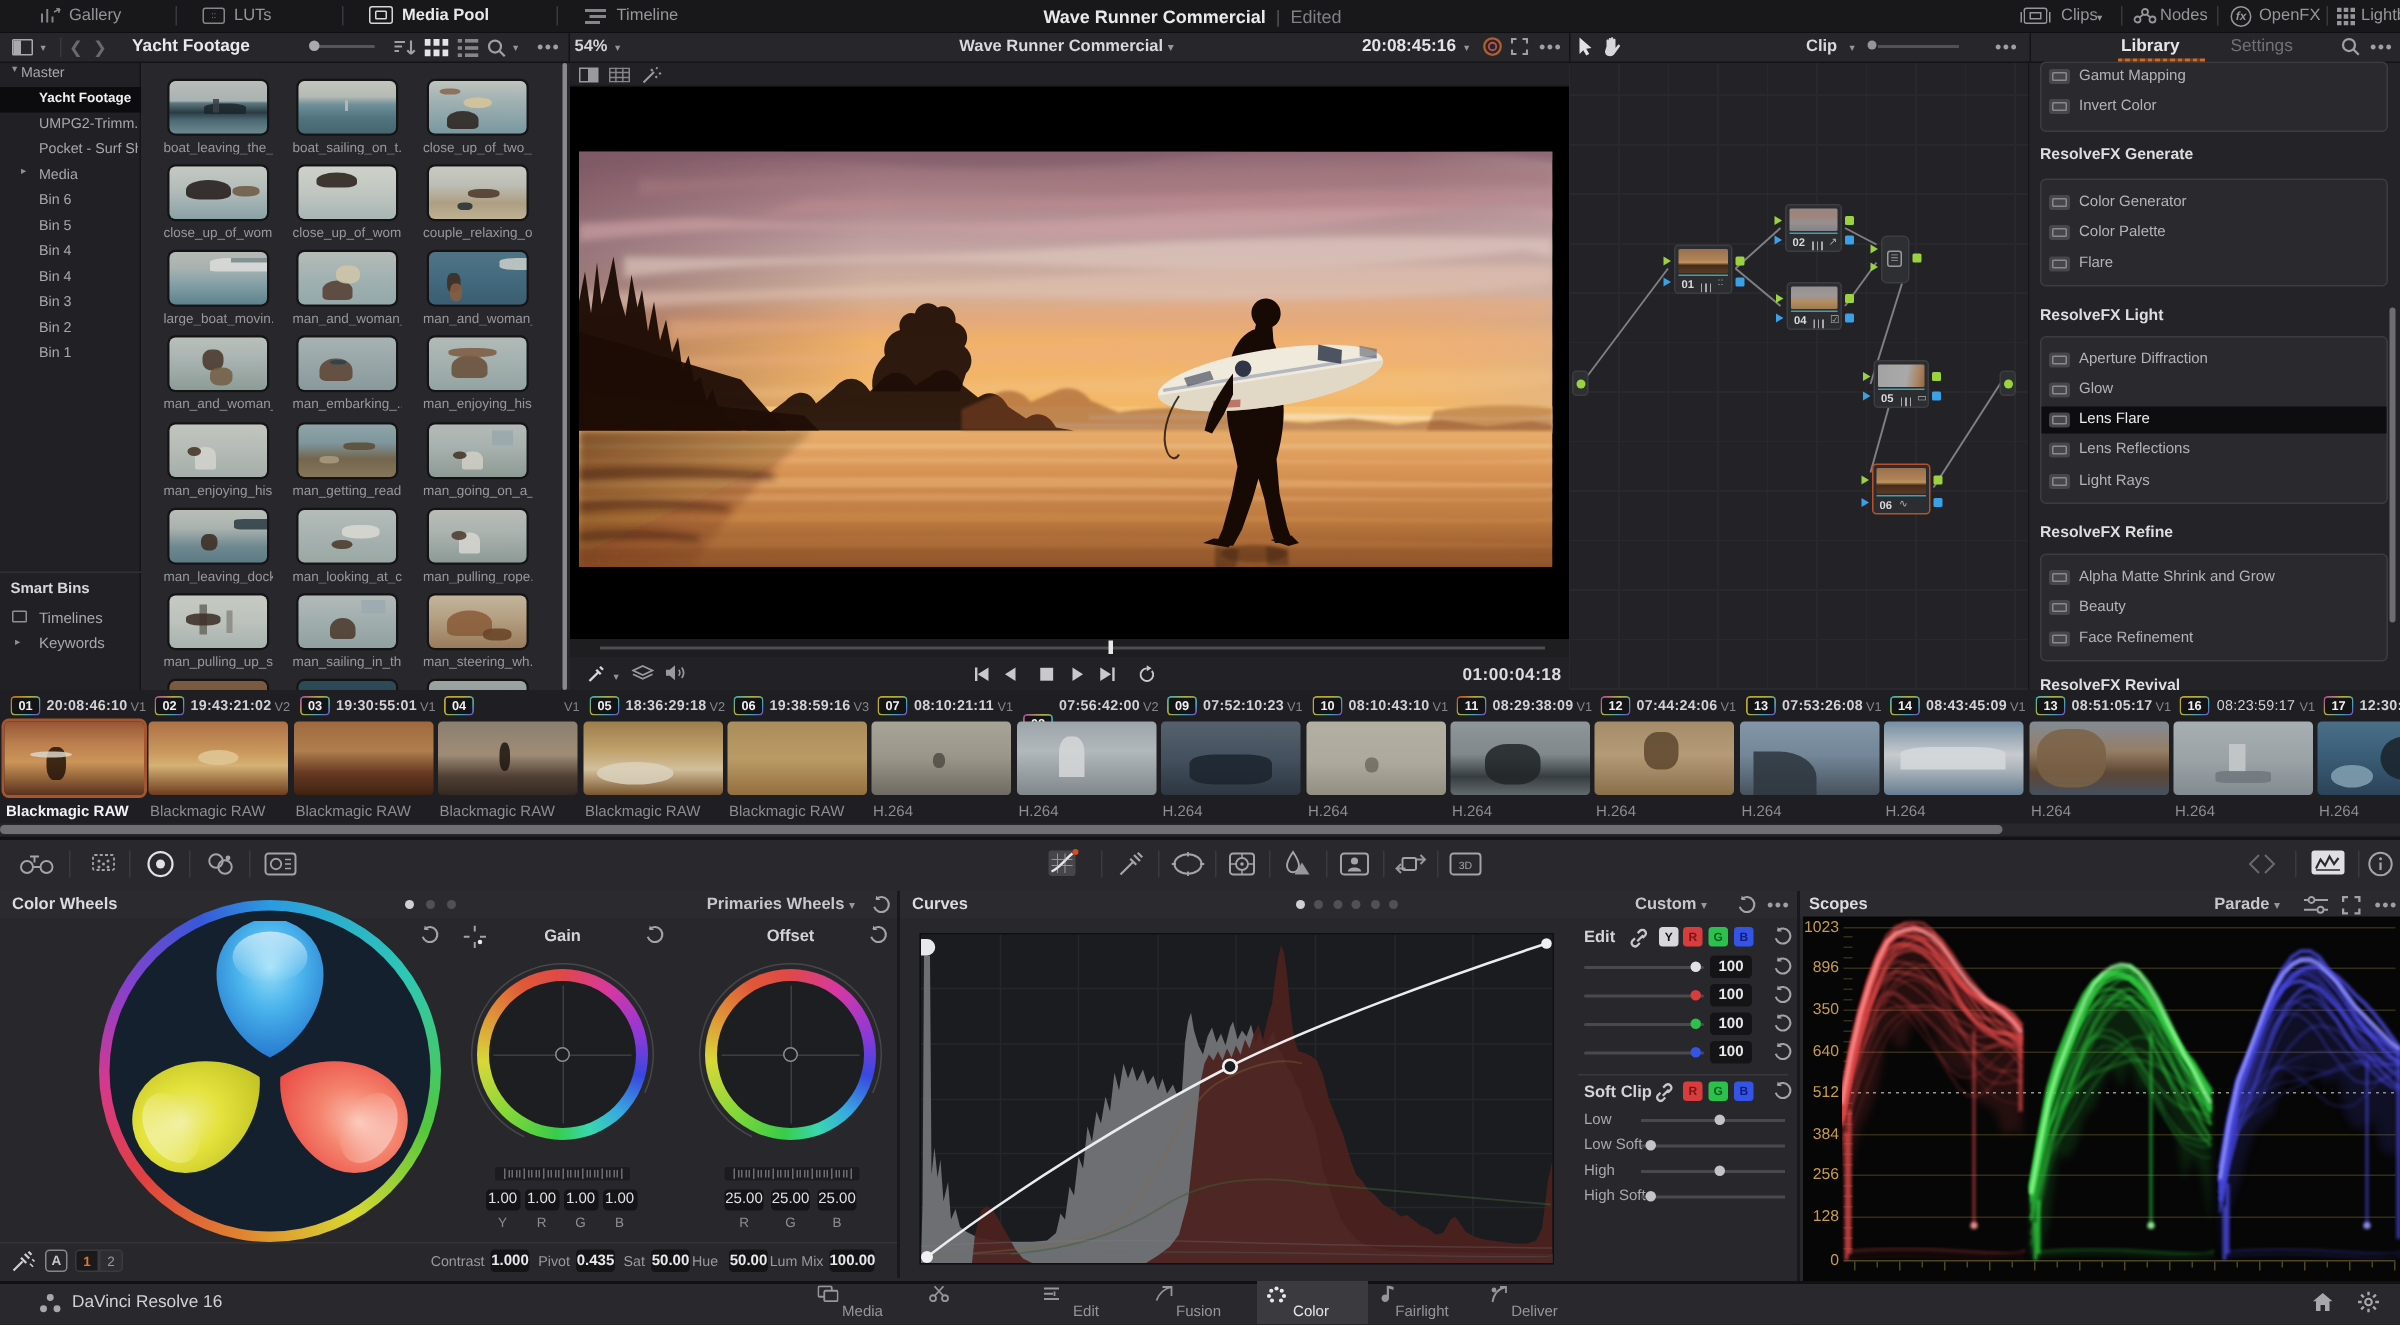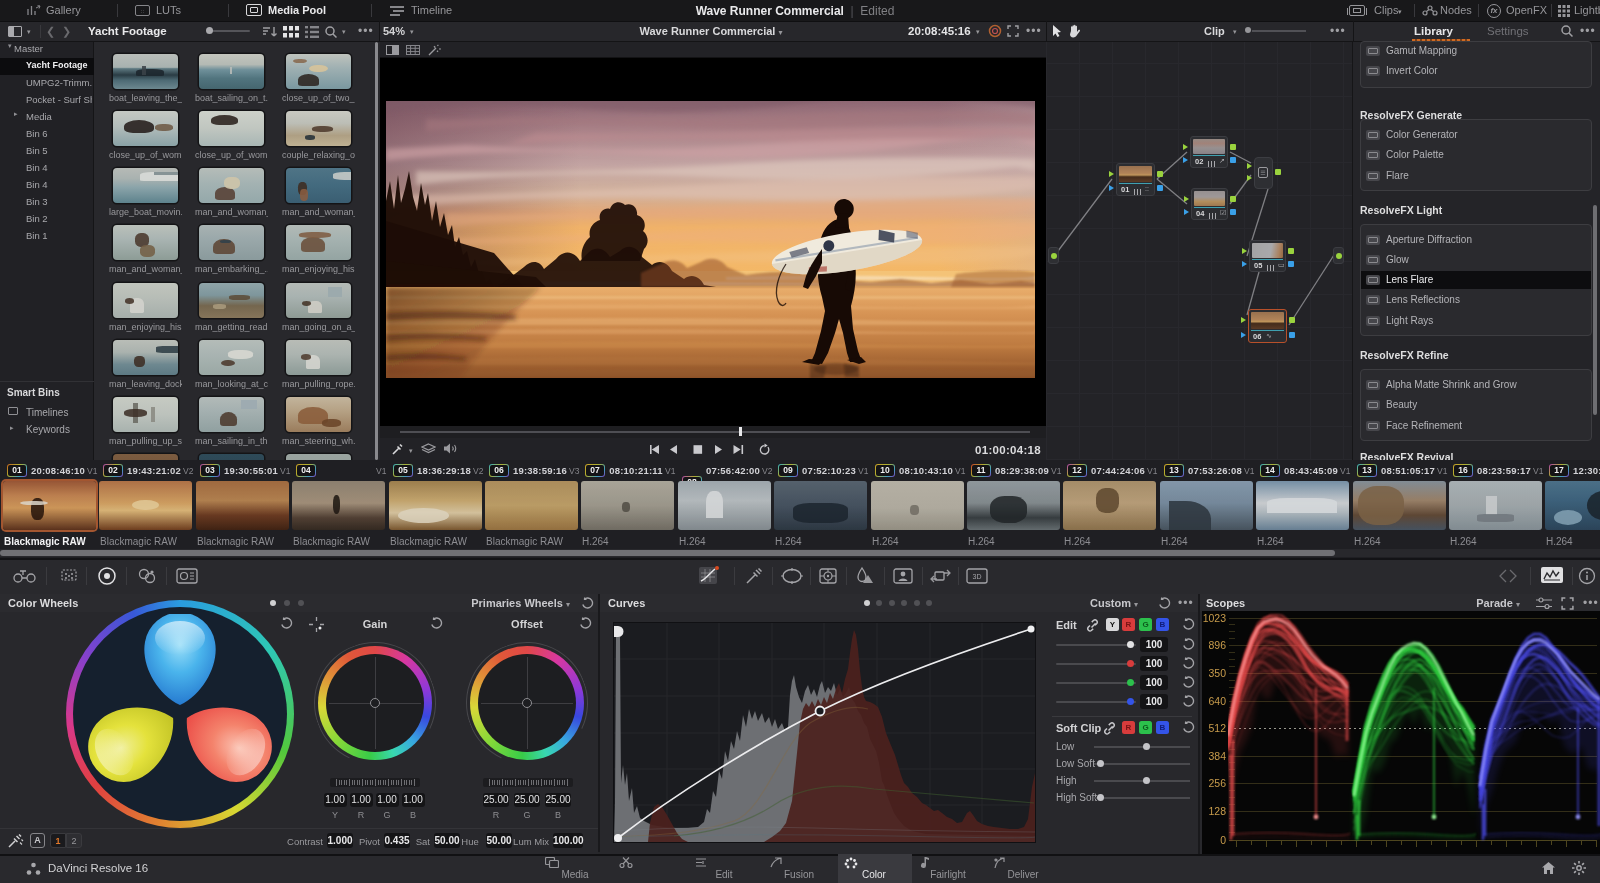--- a/index.html
+++ b/index.html
@@ -523,21 +523,21 @@
 <div class="abs" style="left:1353px;top:42px;width:247px;height:418px;background:#242428;overflow:hidden;"></div>
 <div class="abs" style="left:1360px;top:41px;width:232px;height:47px;background:#2a2a2e;border:1px solid #3d3d41;border-radius:4px;"></div>
 <div class="abs" style="left:1366px;top:46px;width:14px;height:10px;background:#46464b;border-radius:2px;">
       <div style="position:absolute;left:2px;top:2px;width:10px;height:6px;border:1px solid #8a8a8e;border-radius:1px;"></div>
     </div>
 <div class="abs" style="left:1386px;top:45px;font-size:10px;color:#b4b4b8;">Gamut Mapping</div>
 <div class="abs" style="left:1366px;top:66px;width:14px;height:10px;background:#46464b;border-radius:2px;">
       <div style="position:absolute;left:2px;top:2px;width:10px;height:6px;border:1px solid #8a8a8e;border-radius:1px;"></div>
     </div>
 <div class="abs" style="left:1386px;top:65px;font-size:10px;color:#b4b4b8;">Invert Color</div>
-<div class="abs" style="left:1360px;top:109px;font-size:10.5px;font-weight:bold;color:#dededf;">ResolveFX Generate</div>
+<div class="abs" style="left:1360px;top:97px;font-size:10.5px;font-weight:bold;color:#dededf;">ResolveFX Generate</div>
 <div class="abs" style="left:1360px;top:119px;width:232px;height:72px;background:#2a2a2e;border:1px solid #3d3d41;border-radius:4px;"></div>
 <div class="abs" style="left:1366px;top:130px;width:14px;height:10px;background:#46464b;border-radius:2px;">
       <div style="position:absolute;left:2px;top:2px;width:10px;height:6px;border:1px solid #8a8a8e;border-radius:1px;"></div>
     </div>
 <div class="abs" style="left:1386px;top:129px;font-size:10px;color:#b4b4b8;">Color Generator</div>
 <div class="abs" style="left:1366px;top:150px;width:14px;height:10px;background:#46464b;border-radius:2px;">
       <div style="position:absolute;left:2px;top:2px;width:10px;height:6px;border:1px solid #8a8a8e;border-radius:1px;"></div>
     </div>
 <div class="abs" style="left:1386px;top:149px;font-size:10px;color:#b4b4b8;">Color Palette</div>
 <div class="abs" style="left:1366px;top:171px;width:14px;height:10px;background:#46464b;border-radius:2px;">
@@ -680,21 +680,21 @@
     </div>
 <div class="abs" style="left:1257px;top:536px;font-size:10px;font-weight:normal;color:#8d8d92;">H.264</div>
 <div class="abs" style="left:1357px;top:463.5px;width:20px;height:13px;border:1.5px solid transparent;border-radius:3px;background:linear-gradient(#141416,#141416) padding-box,linear-gradient(135deg,#30b0c8,#b0b030 40%,#40a0c0 75%,#8040c0) border-box;font-size:8.5px;font-weight:bold;color:#f0f0f2;text-align:center;line-height:10.5px;">13</div>
 <div class="abs" style="left:1380px;top:465px;width:56px;text-align:center;font-size:9.5px;font-weight:bold;color:#d2d2d6;letter-spacing:0.2px;">08:51:05:17</div>
 <div class="abs" style="left:1437px;top:465.5px;font-size:8.5px;color:#85858a;">V1</div>
 <div class="abs" style="left:1353px;top:481px;width:93px;height:49px;background:linear-gradient(180deg,#8a98a4 0%,#a88868 40%,#6a4c34 70%,#48586a 100%);border-radius:3px;overflow:hidden;filter:saturate(0.82) brightness(0.92);">
       <div style="position:absolute;left:5%;top:10%;width:50%;height:80%;background:#8a6844;border-radius:40%;opacity:0.85;"></div>
     </div>
 <div class="abs" style="left:1354px;top:536px;font-size:10px;font-weight:normal;color:#8d8d92;">H.264</div>
 <div class="abs" style="left:1453px;top:463.5px;width:20px;height:13px;border:1.5px solid transparent;border-radius:3px;background:linear-gradient(#141416,#141416) padding-box,linear-gradient(135deg,#c8a028,#b0b030 40%,#40a0c0 75%,#8040c0) border-box;font-size:8.5px;font-weight:bold;color:#f0f0f2;text-align:center;line-height:10.5px;">16</div>
-<div class="abs" style="left:1476px;top:465px;width:56px;text-align:center;font-size:9.5px;font-weight:bold;color:#d2d2d6;letter-spacing:0.2px;">08:23:59:17</div>
+<div class="abs" style="left:1476px;top:465px;width:56px;text-align:center;font-size:9.5px;font-weight:normal;color:#d2d2d6;letter-spacing:0.2px;">08:23:59:17</div>
 <div class="abs" style="left:1533px;top:465.5px;font-size:8.5px;color:#85858a;">V1</div>
 <div class="abs" style="left:1449px;top:481px;width:93px;height:49px;background:linear-gradient(180deg,#b4bec2 0%,#a8b2b6 50%,#8a98a0 100%);border-radius:3px;overflow:hidden;filter:saturate(0.82) brightness(0.92);">
       <div style="position:absolute;left:40%;top:30%;width:12%;height:40%;background:#d8dcde;border-radius:0;opacity:0.85;"></div>
       <div style="position:absolute;left:30%;top:68%;width:40%;height:15%;background:#788088;border-radius:20%;opacity:0.85;"></div>
     </div>
 <div class="abs" style="left:1450px;top:536px;font-size:10px;font-weight:normal;color:#8d8d92;">H.264</div>
 <div class="abs" style="left:1549px;top:463.5px;width:20px;height:13px;border:1.5px solid transparent;border-radius:3px;background:linear-gradient(#141416,#141416) padding-box,linear-gradient(135deg,#b040b0,#b0b030 40%,#40a0c0 75%,#8040c0) border-box;font-size:8.5px;font-weight:bold;color:#f0f0f2;text-align:center;line-height:10.5px;">17</div>
 <div class="abs" style="left:1572px;top:465px;width:56px;text-align:center;font-size:9.5px;font-weight:bold;color:#d2d2d6;letter-spacing:0.2px;">12:30:18:24</div>
 
 <div class="abs" style="left:1545px;top:481px;width:93px;height:49px;background:linear-gradient(180deg,#4a7a9a 0%,#3a6a8c 40%,#2a4a66 100%);border-radius:3px;overflow:hidden;filter:saturate(0.82) brightness(0.92);">

